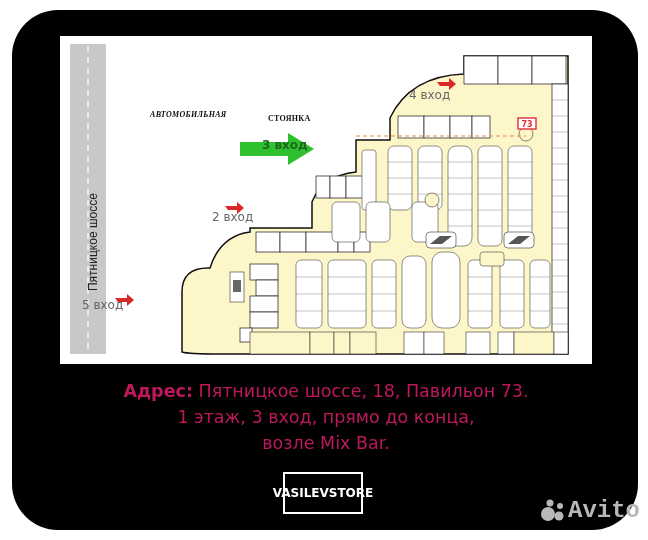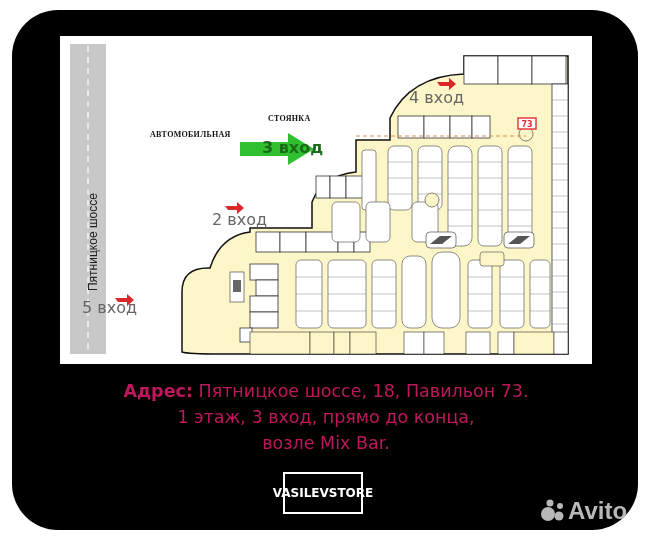--- a/index.html
+++ b/index.html
@@ -2,24 +2,24 @@
 <html><head>
 <meta charset="utf-8">
 <style>
   html, body { margin: 0; padding: 0; }
   body { width: 648px; height: 540px; background: #ffffff; position: relative; overflow: hidden; font-family: "Liberation Sans", sans-serif; }
   .card { position: absolute; left: 12px; top: 10px; width: 626px; height: 520px; background: #000; border-radius: 46px; }
   .map { position: absolute; left: 60px; top: 36px; width: 532px; height: 328px; background: #fff; overflow: hidden; }
   .addr { position: absolute; left: 60px; top: 378px; width: 532px; text-align: center; color: #be185d; font-family: "DejaVu Sans", sans-serif; font-size: 17.5px; line-height: 26px; }
   .addr b { font-weight: bold; }
   .logo { position: absolute; left: 283px; top: 472px; width: 80px; height: 42px; border: 2px solid #fff; box-sizing: border-box; color: #fff; font-family: "DejaVu Sans", sans-serif; font-weight: bold; font-size: 12px; line-height: 14px; display:flex; flex-direction:row; align-items:center; justify-content:center; }
-  .avito { position: absolute; left: 540px; top: 497px; display: flex; align-items: center; gap: 2px; color: #b8b8b8; font-family: Liberation Sans, sans-serif; font-weight: bold; font-size: 24px; }
+  .avito { position: absolute; left: 540px; top: 497px; display: flex; align-items: center; gap: 2px; color: #b8b8b8; font-family: Liberation Mono, monospace; font-weight: bold; font-size: 24px; }
   .road-label { position:absolute; font-size: 12px; color:#222; transform: rotate(-90deg); transform-origin: left top; white-space: nowrap; font-family:"Liberation Sans",sans-serif; }
   .lbl { position:absolute; font-family:"Liberation Serif", serif; font-weight:bold; font-size:8px; color:#111; letter-spacing:.3px; }
-  .entr { position:absolute; font-size:16px; color:#666; font-family:"DejaVu Sans",sans-serif; }
+  .entr { position:absolute; font-size:12px; color:#666; font-family:"DejaVu Sans",sans-serif; }
 </style>
 </head>
 <body>
 
 <div class="card"></div>
 
 <div class="map">
   <svg width="532" height="328" viewBox="0 0 532 328">
 
     <rect x="10" y="8" width="36" height="310" fill="#c8c8c8"></rect>
@@ -167,21 +167,21 @@
     <text x="467" y="91" font-size="8" font-weight="bold" text-anchor="middle" fill="#e0303a" font-family="DejaVu Sans, sans-serif">73</text>
 
     <path d="M180 106 L228 106 L228 97 L254 113 L228 129 L228 120 L180 120 Z" fill="#2fc02f"></path>
 
     <path d="M55 262 L67 262 L67 258 L74 264 L67 270 L67 266 L58 266 Z" fill="#d8282a"></path>
     <path d="M165 170 L177 170 L177 166 L184 172 L177 178 L177 174 L168 174 Z" fill="#d8282a"></path>
     <path d="M377 46 L389 46 L389 42 L396 48 L389 54 L389 50 L380 50 Z" fill="#d8282a"></path>
   </svg>
 
   <div class="road-label" style="left:26px; top:255px;">Пятницкое шоссе</div>
-  <div class="lbl" style="left:90px; top:94px;">АВТОМОБИЛЬНАЯ</div>
+  <div class="lbl" style="left:90px; top:74px;font-style:italic;">АВТОМОБИЛЬНАЯ</div>
   <div class="lbl" style="left:208px; top:78px;">СТОЯНКА</div>
   <div class="entr" style="left:22px; top:262px;">5 вход</div>
   <div class="entr" style="left:152px; top:174px;">2 вход</div>
   <div class="entr" style="left:202px; top:102px; color:#1a6a1a;font-weight:bold;">3 вход</div>
   <div class="entr" style="left:349px; top:52px;">4 вход</div>
 </div>
 
 <div class="addr">
   <div><b>Адрес:</b> <span>Пятницкое шоссе, 18, Павильон 73.</span></div>
   <div>1 этаж, 3 вход, прямо до конца,</div>

